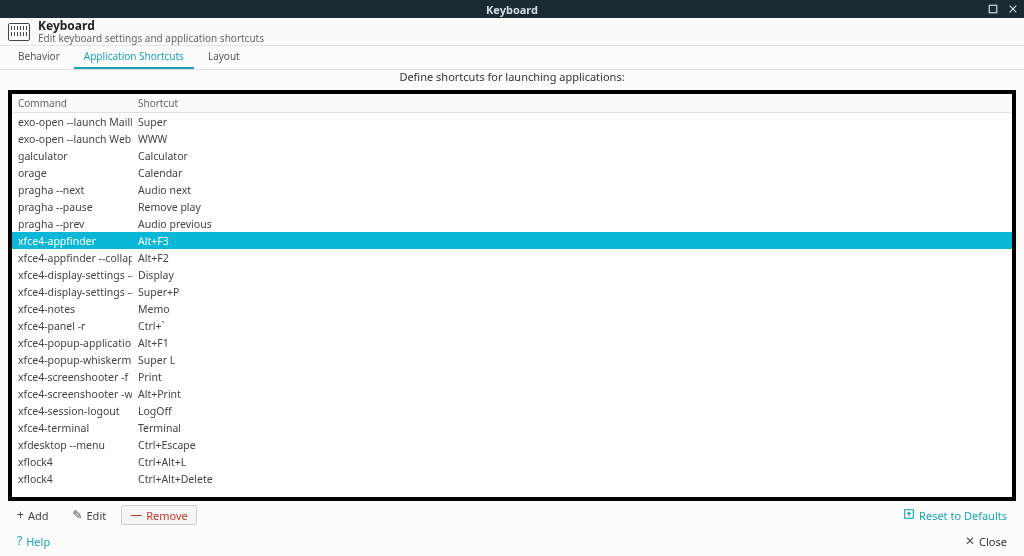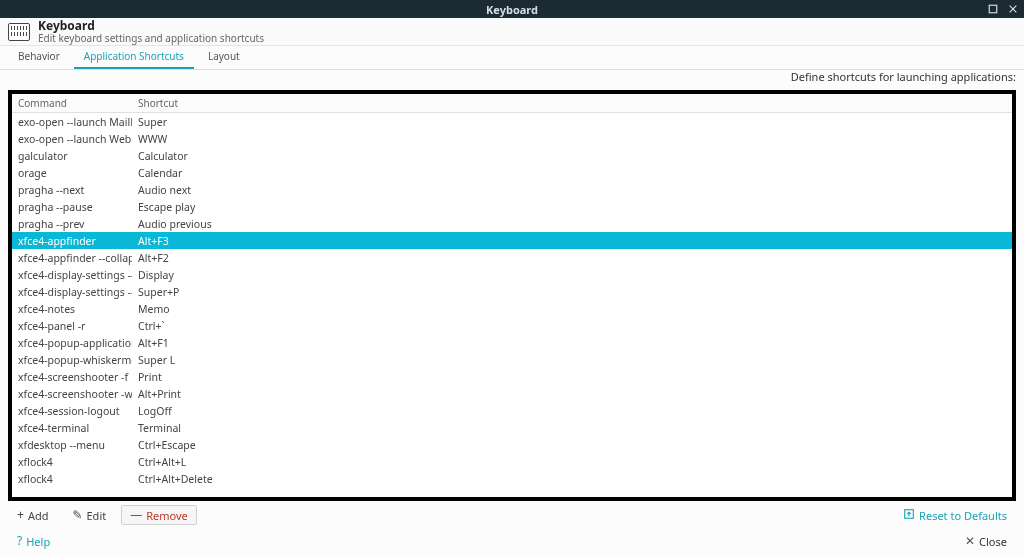--- a/index.html
+++ b/index.html
@@ -85,21 +85,21 @@
   }
   .tab.active {
     color: #1aa3b8;
     border-bottom-color: #1aa3b8;
   }
 
   
   .content {
     position: absolute;
     left: 8px; right: 8px; top: 63px; bottom: 55px;
-    display: flex; flex-direction: column; align-items: flex-end;
+    display: flex; flex-direction: column;
   }
   .instruction {
     text-align: center;
     padding: 6px 0 6px;
     font-size: 11px;
     color: #333;
   }
   .tablewrap {
     flex: 1 1 auto;
     border: 4px solid #000000;
@@ -239,21 +239,21 @@
           <tr>
             <td>orage</td>
             <td>Calendar</td>
           </tr>
           <tr>
             <td>pragha --next</td>
             <td>Audio next</td>
           </tr>
           <tr>
             <td>pragha --pause</td>
-            <td>Escape play</td>
+            <td>Remove play</td>
           </tr>
           <tr>
             <td>pragha --prev</td>
             <td>Audio previous</td>
           </tr>
           <tr class="selected">
             <td>xfce4-appfinder</td>
             <td>Alt+F3</td>
           </tr>
           <tr>

